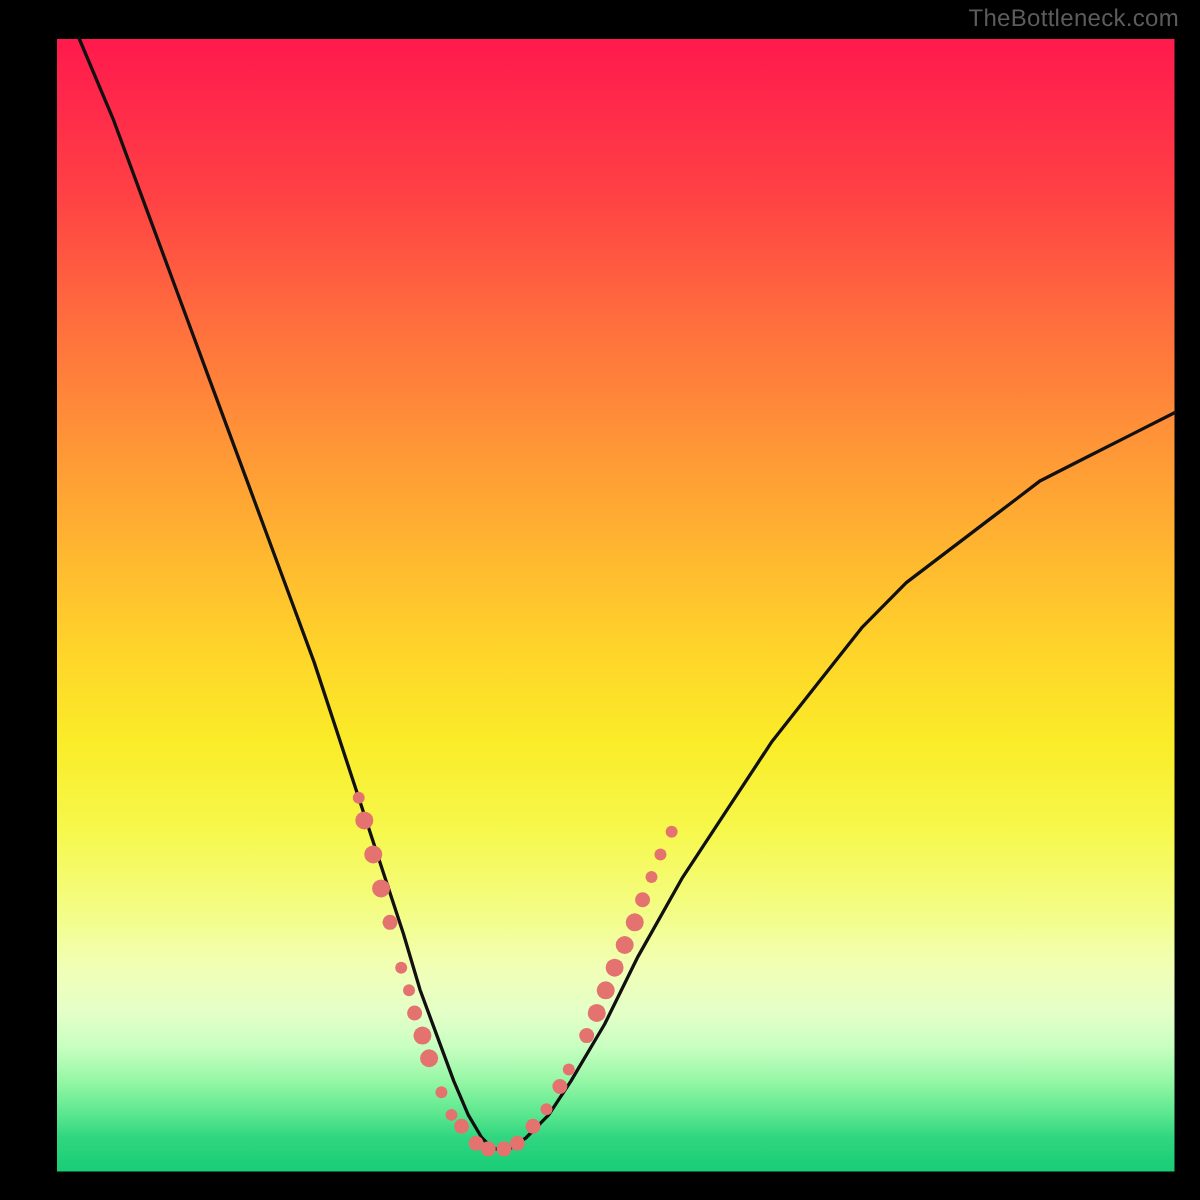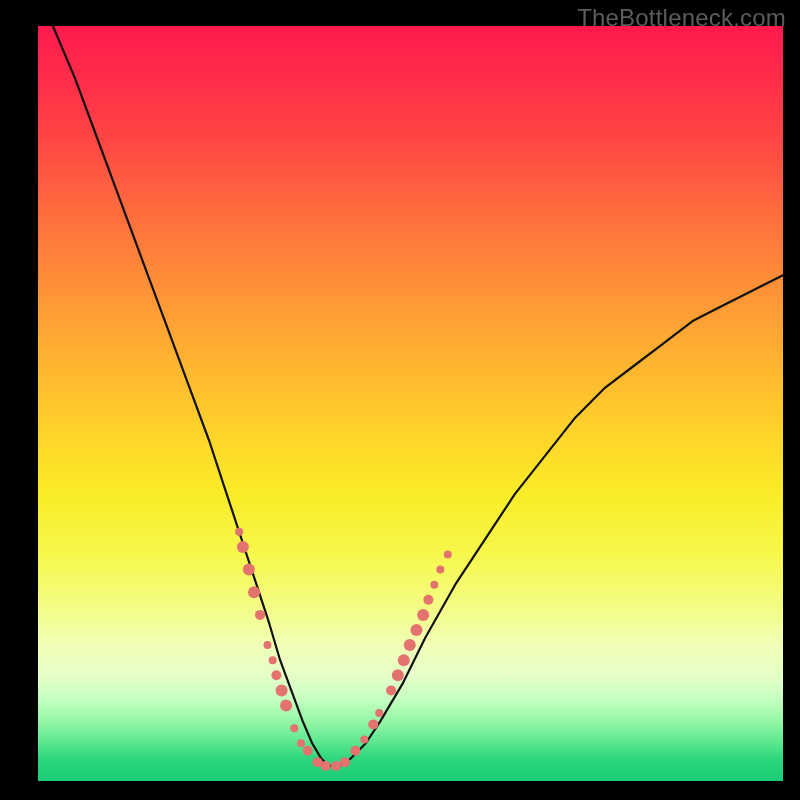--- a/index.html
+++ b/index.html
@@ -42,21 +42,21 @@
       #5ae68e 95%,
       #2fd67f 97%,
       #18cd76 100%
     );
   }
   .watermark {
     position: absolute;
     top: 4px;
     right: 14px;
     color: #5c5c5c;
-    font-size: 24px;
+    font-size: 16px;
     font-weight: 500;
     letter-spacing: 0.2px;
     user-select: none;
   }
   svg.curve {
     position: absolute;
     left: 0; top: 0;
     width: 745px;
     height: 755px;
     overflow: visible;

